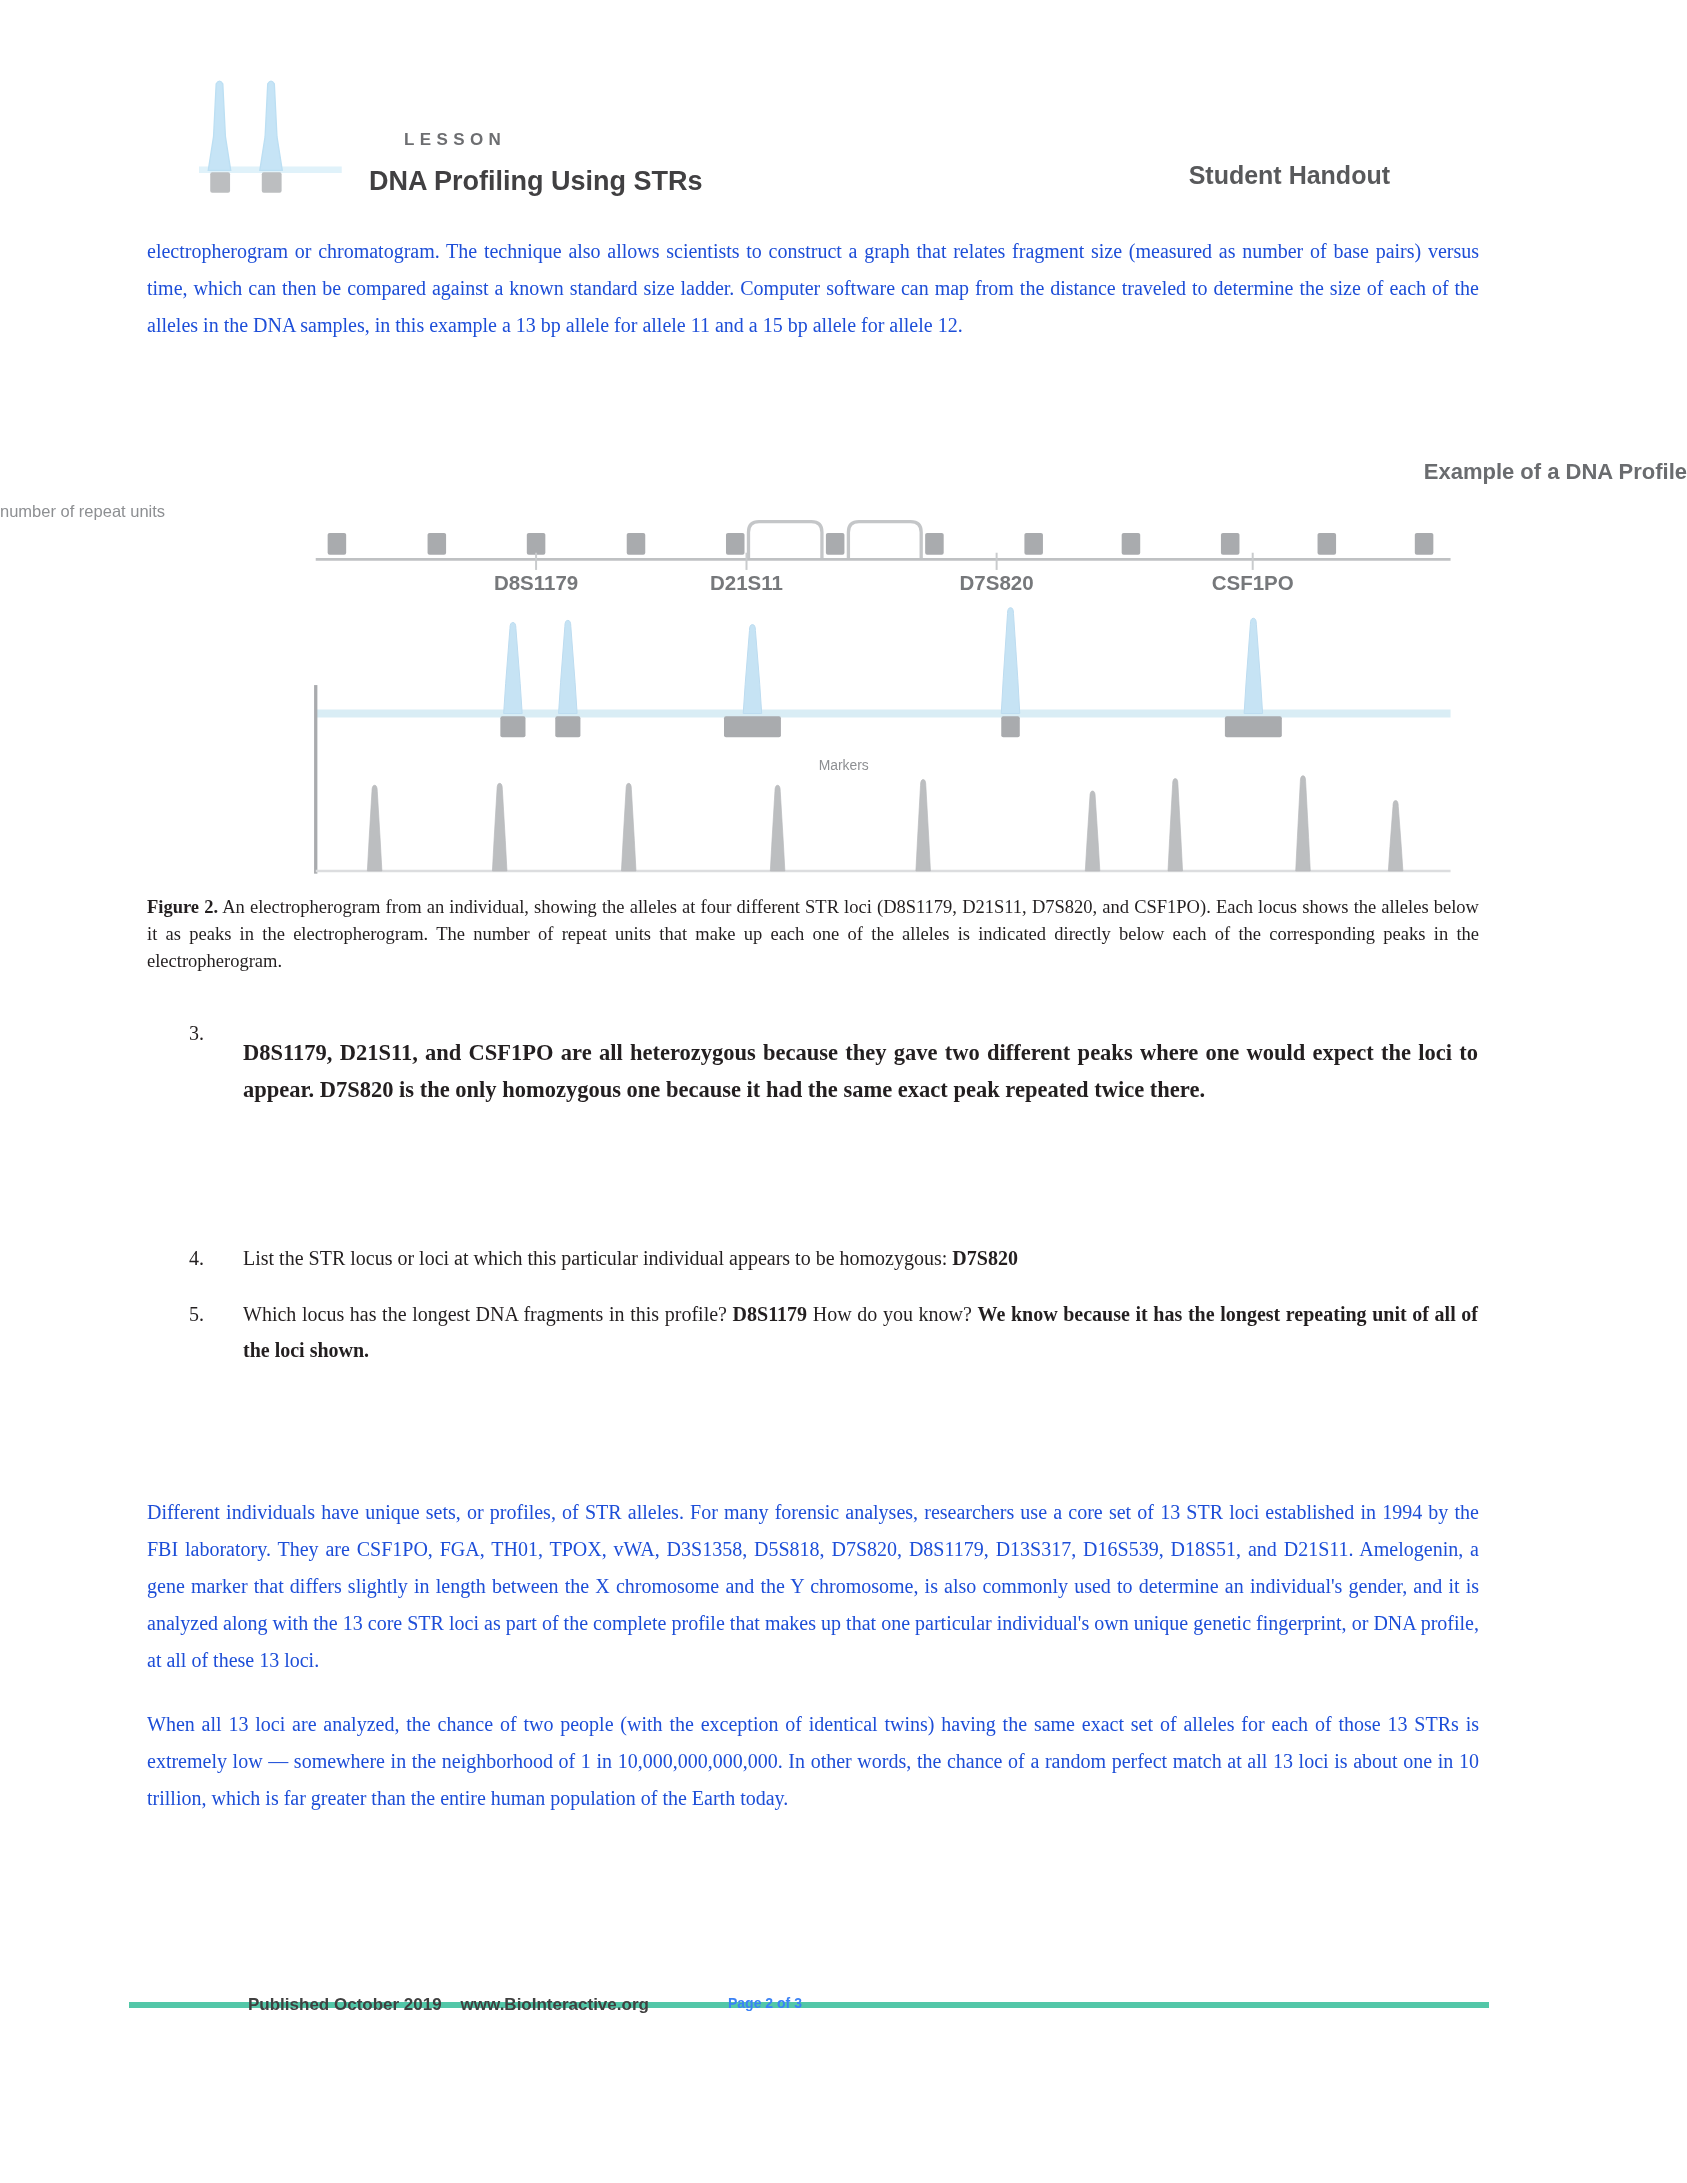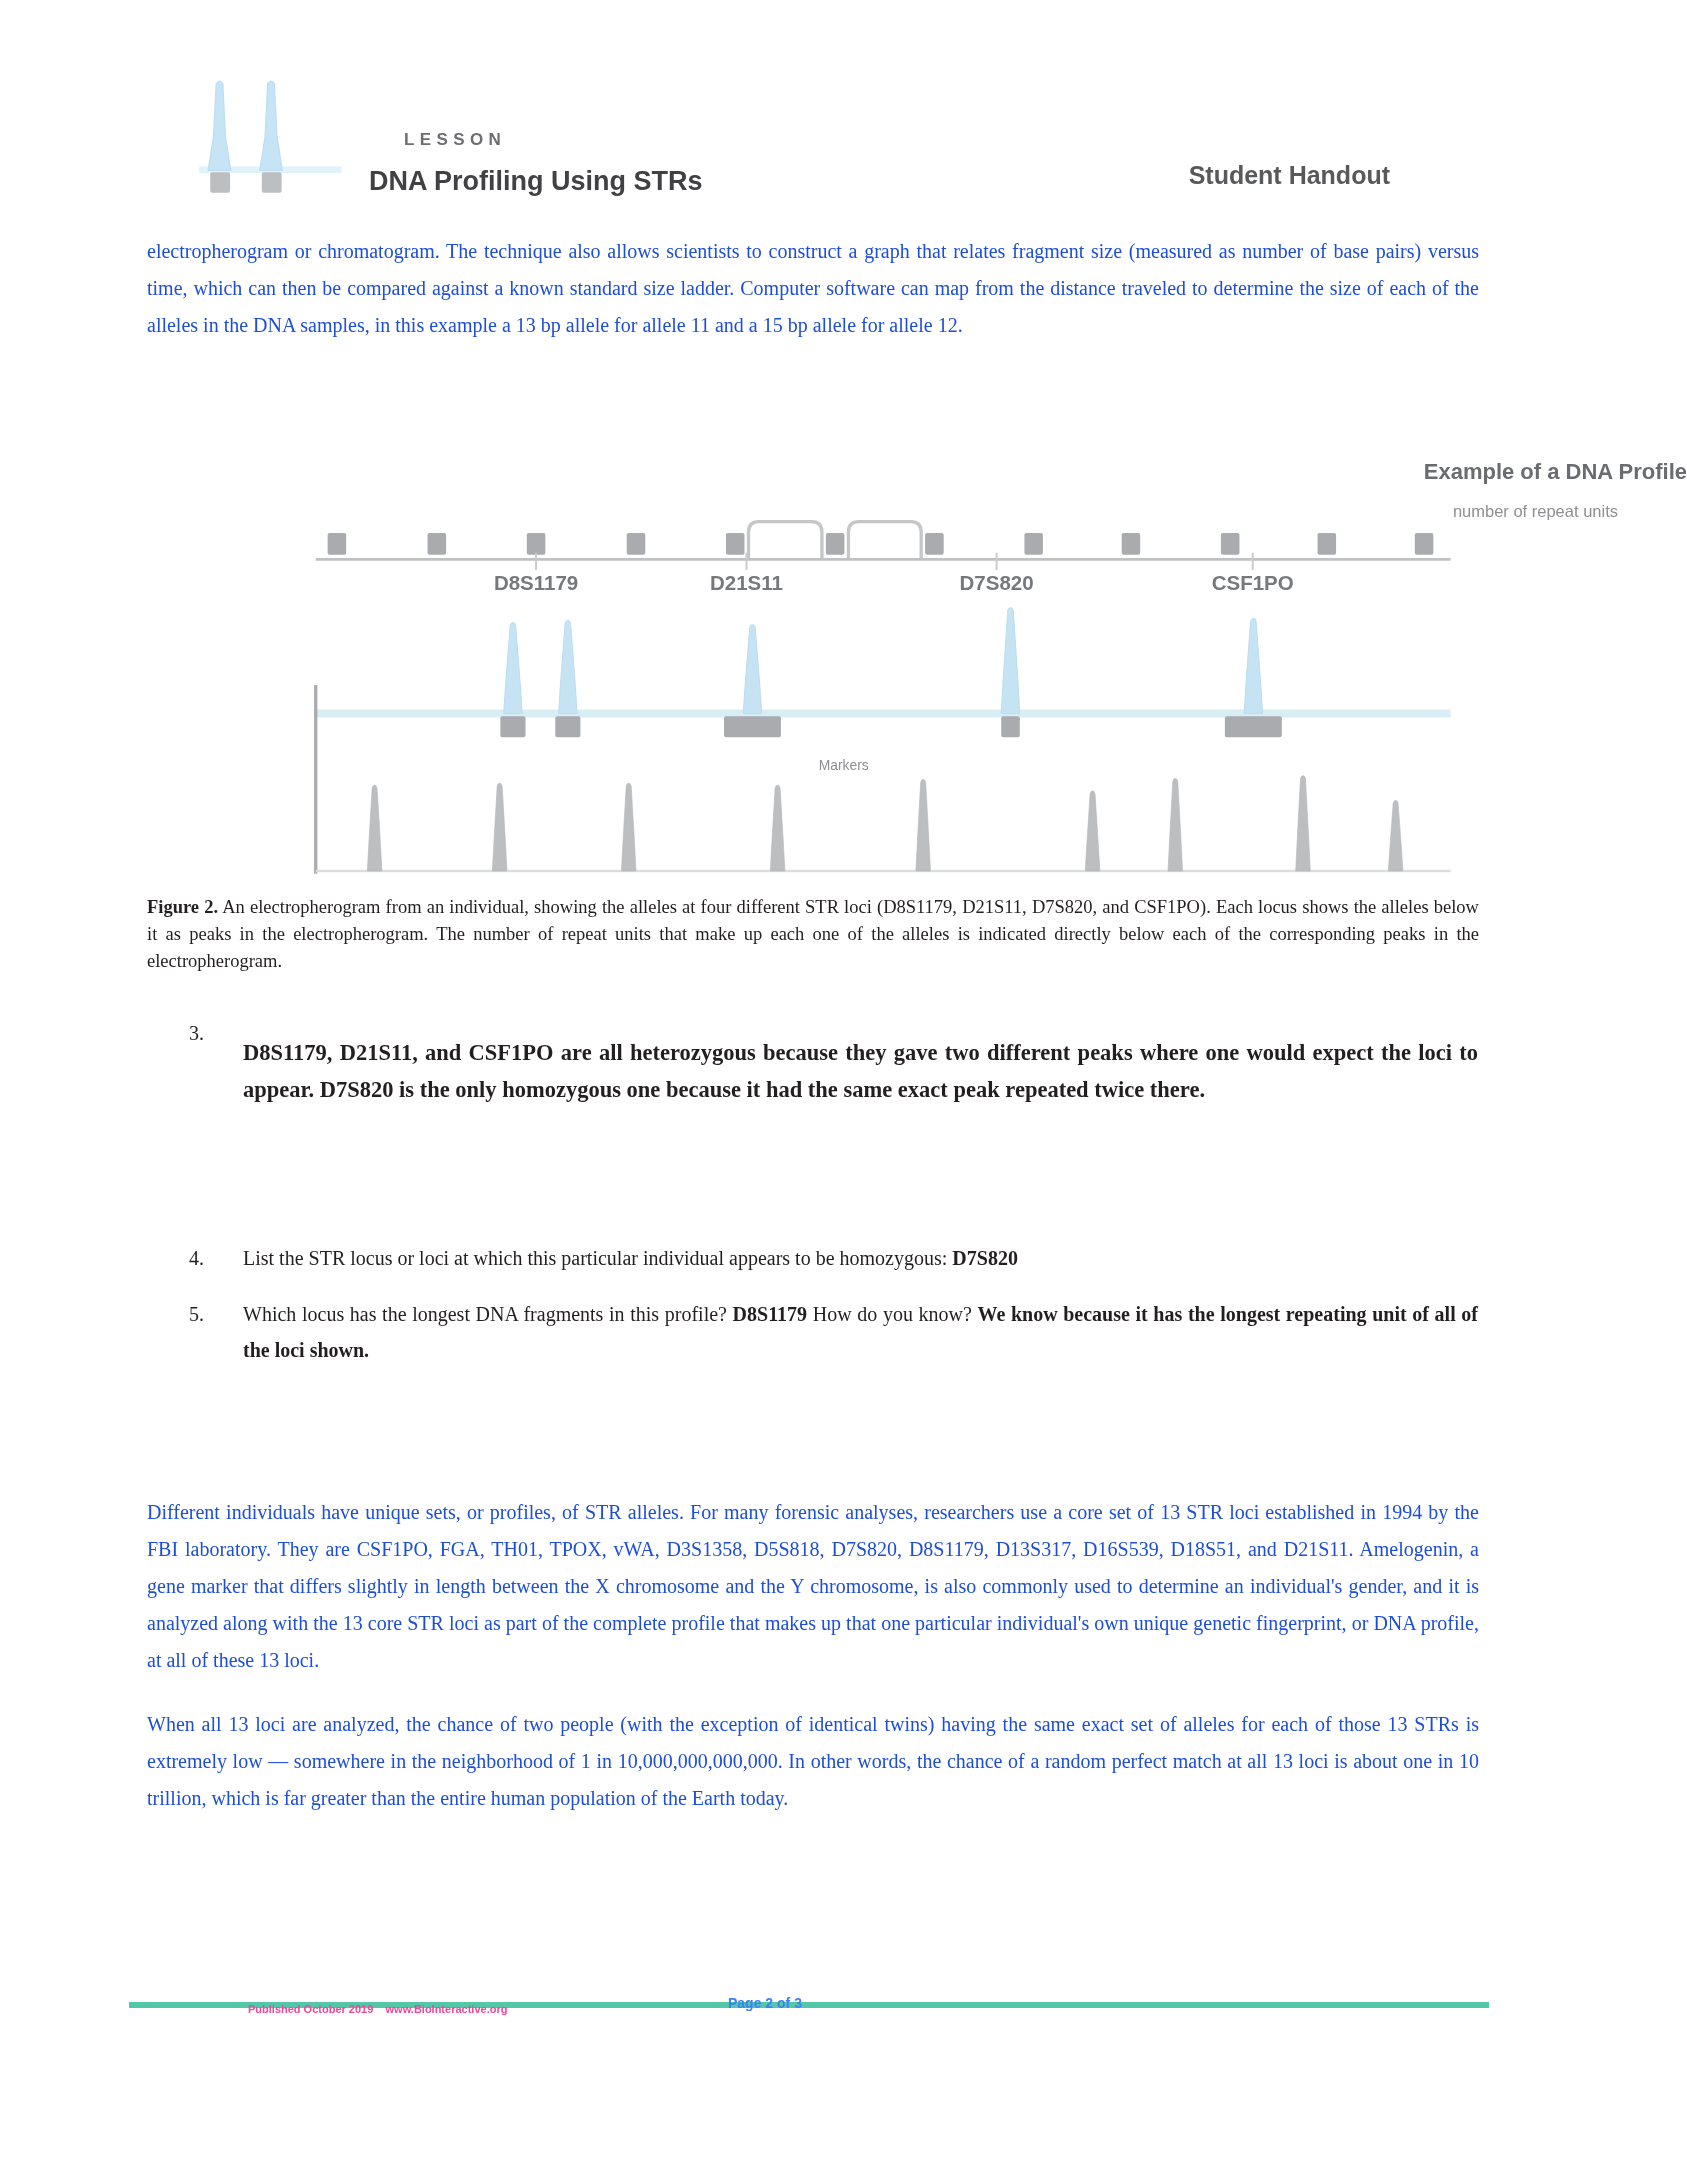--- a/index.html
+++ b/index.html
@@ -32,28 +32,28 @@
   .q-num{position:absolute;left:0px;top:0px;width:40px;font-size:20px;line-height:36px;}
   .q-body{margin-left:54px;font-size:20px;line-height:36px;text-align:justify;}
   .ans{font-weight:bold;}
   .ansblock{margin-left:54px;font-size:22.5px;line-height:37px;font-weight:bold;
             text-align:justify;}
 
   
   .figure{position:absolute;left:147px;top:454px;width:1332px;height:437px;}
   .fig-title{position:absolute;left:-147px;top:4.6px;width:1687px;text-align:right;
              font-family:"Liberation Sans",sans-serif;font-size:22px;font-weight:bold;color:#6a6c6f;}
-  .fig-sub{position:absolute;left:-147px;top:48px;width:1618px;text-align:right;
+  .fig-sub{position:absolute;left:-147px;top:48px;width:1618px;text-align:left;
            font-family:"Liberation Sans",sans-serif;font-size:16.5px;color:#8d8f92;}
 
   
   .footer{position:absolute;left:129px;top:2002px;width:1360px;}
   .foot-rule{position:absolute;left:0;top:0;width:1360px;height:6px;background:#53c7a8;}
   .foot-left{position:absolute;left:119px;top:-6.6px;font-family:"Liberation Sans",sans-serif;
-             font-size:11px;font-weight:bold;color:#ec4899;white-space:nowrap;margin-top:8px;}
+             font-size:17px;font-weight:bold;color:#404040;white-space:nowrap;}
   .foot-right{position:absolute;left:599px;top:-6.6px;font-family:"Liberation Sans",sans-serif;
               font-size:14px;font-weight:bold;color:#3b82f6;white-space:nowrap;}
 </style>
 </head>
 <body>
 
 <div class="page">
 
   <div class="header">
     <div class="logo">

